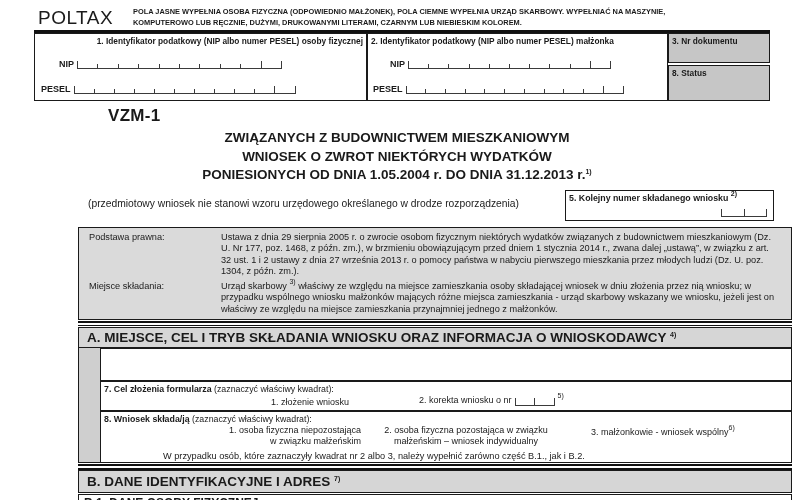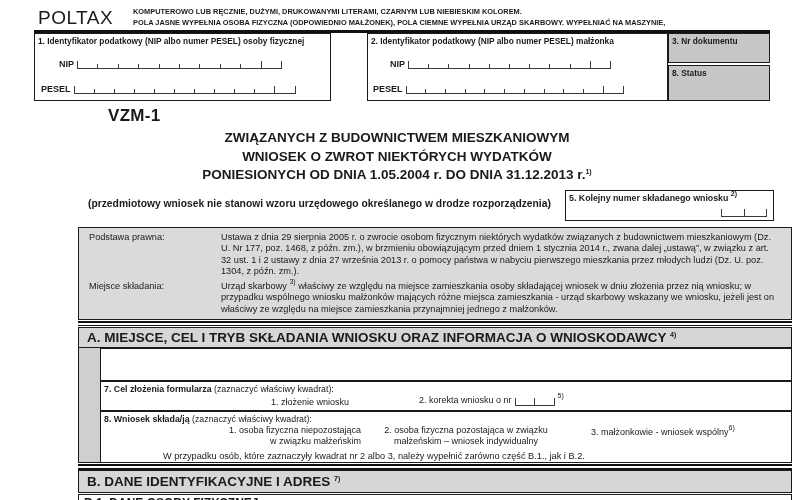--- a/index.html
+++ b/index.html
@@ -13,45 +13,45 @@
   .fl-label{font-size:9px;font-weight:bold;margin-right:3px;line-height:9px;}
   .comb{display:flex;align-items:flex-end;height:8px;}
   .cc{flex:1;height:4px;border-left:1px solid #3a3a3a;border-bottom:1px solid #3a3a3a;}
   .cc:first-child{height:7px;}
   .cc:last-child{border-right:1px solid #3a3a3a;height:7px;}
   .logo{position:absolute;left:38px;top:8px;font-size:19px;letter-spacing:.5px;line-height:20px;}
   .hnote{position:absolute;left:133px;top:7px;width:640px;font-size:7.4px;font-weight:bold;line-height:10.5px;}
   .vzm{position:absolute;left:100px;top:106px;font-size:17px;font-weight:bold;letter-spacing:.3px;margin-left:8px;}
   .title{position:absolute;left:0;top:129px;width:794px;text-align:center;font-weight:bold;
          font-size:13.5px;line-height:18.5px;}
-  .subnote{position:absolute;left:88px;top:198px;font-size:10.3px;font-weight:bold;}
+  .subnote{position:absolute;left:88px;top:198px;font-size:10.3px;font-weight:normal;}
   .supx{font-size:7px;position:relative;top:-5px;font-weight:inherit;}
   .lrow{position:absolute;left:0;right:0;display:flex;}
   .llabel{flex:none;width:132px;padding-left:10px;font-size:9.2px;line-height:11.4px;}
   .ltext{flex:1;padding-right:10px;font-size:9.2px;line-height:11.4px;}
   .rule{position:absolute;box-sizing:border-box;background:transparent;}
   .sech{position:absolute;box-sizing:border-box;background:#d6d6d6;border:1px solid #1a1a1a;
         font-weight:bold;font-size:13.5px;padding-left:8px;}
   .optline{position:absolute;font-size:9px;line-height:11px;}
   .boldpart{font-weight:bold;}
 </style>
 </head>
 <body>
 
 <div id="page">
 
   <div class="logo">POLTAX</div>
   <div class="hnote">
+    <div>POLA JASNE WYPEŁNIA OSOBA FIZYCZNA (ODPOWIEDNIO MAŁŻONEK), POLA CIEMNE WYPEŁNIA URZĄD SKARBOWY. WYPEŁNIAĆ NA MASZYNIE,</div>
     <div>KOMPUTEROWO LUB RĘCZNIE, DUŻYMI, DRUKOWANYMI LITERAMI, CZARNYM LUB NIEBIESKIM KOLOREM.</div>
-    <div>POLA JASNE WYPEŁNIA OSOBA FIZYCZNA (ODPOWIEDNIO MAŁŻONEK), POLA CIEMNE WYPEŁNIA URZĄD SKARBOWY. WYPEŁNIAĆ NA MASZYNIE,</div>
   </div>
 
   <div class="abs" style="left:34px;top:30px;width:736px;height:68px;border-top:3px solid #111;">
 
-    <div class="box" style="left:0;top:0;width:297px;height:68px;">
+    <div class="box" style="left:0;top:0;width:333px;height:68px;text-align:right;">
       <div class="flabel">1. Identyfikator podatkowy (NIP albo numer PESEL) osoby fizycznej</div>
       <div class="fieldline" style="left:24px;top:26px;">
         <span class="fl-label">NIP</span>
         <span class="comb" style="width:205px;">
             <span class="cc"></span>
             <span class="cc"></span>
             <span class="cc"></span>
             <span class="cc"></span>
             <span class="cc"></span>
             <span class="cc"></span>

